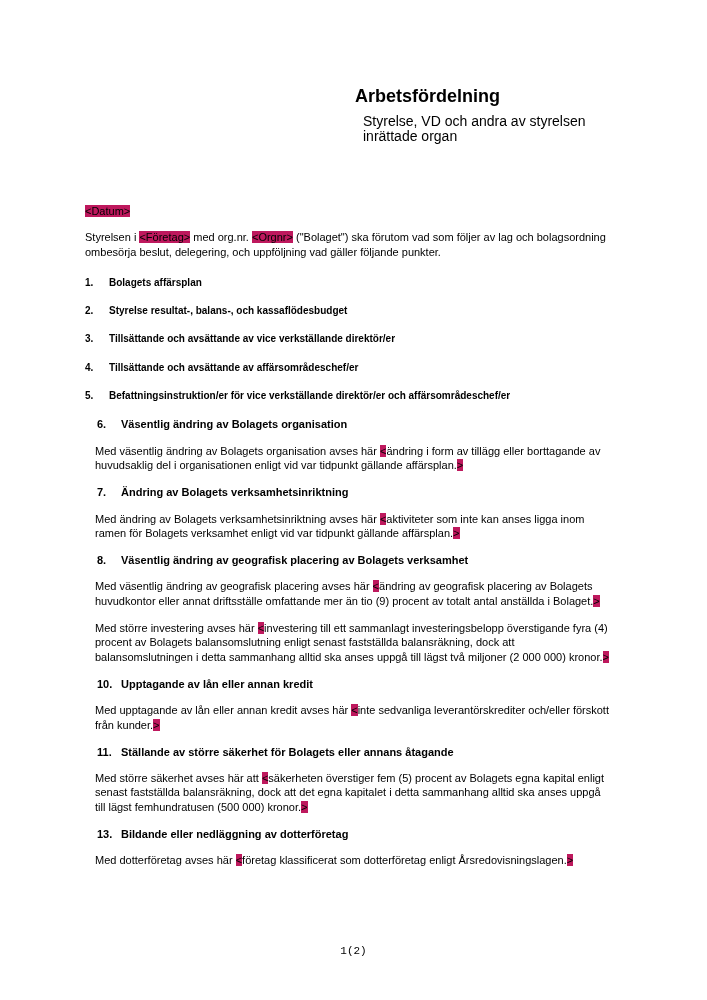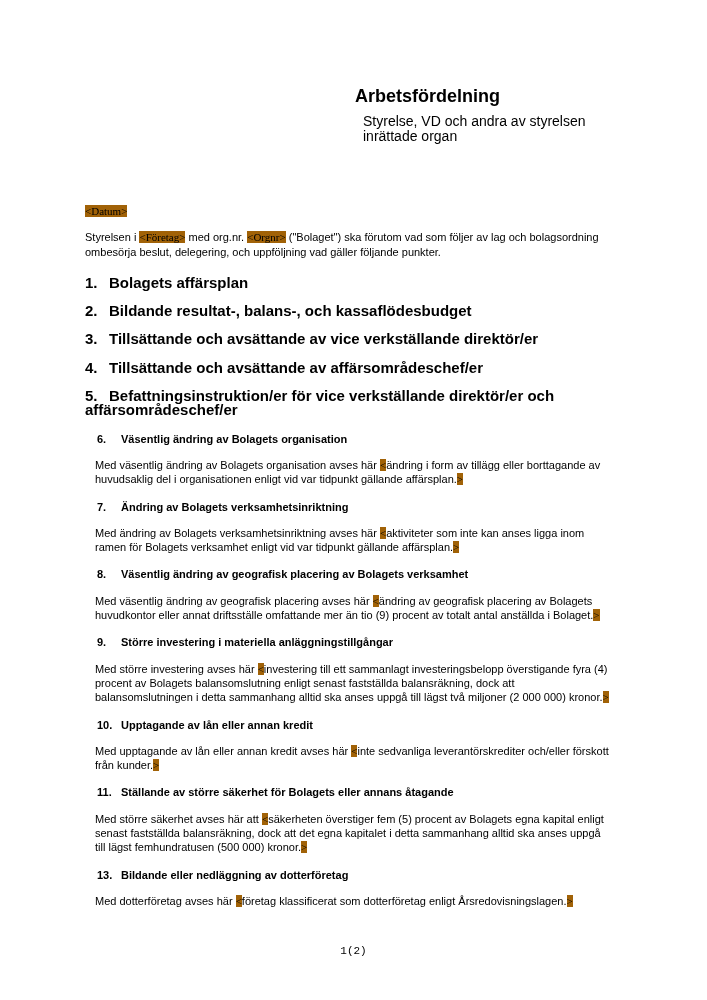--- a/index.html
+++ b/index.html
@@ -16,24 +16,24 @@
   .doc-title { font-size: 18px; line-height: 20px; font-weight: bold; margin: 0; }
   .doc-subtitle { font-size: 14px; line-height: 14.5px; margin: 8px; width: 238px; }
   .flow {
     position: absolute;
     left: 85px;
     top: 204px;
     width: 537px;
     font-size: 11px;
     line-height: 14.3px;
   }
-  .hl { background: #a16207; font-family: Liberation Serif, serif; }
+  .hl { background: #be185d; }
   .datum { margin: 0 0 12px 0; }
   .intro { margin: 0 0 17px 0; }
-  .li-simple { margin: 0 0 14px 0; font-weight: bold; font-size: 15px; }
+  .li-simple { margin: 0 0 14px 0; font-weight: bold; font-size: 10px; }
   .num { display: inline-block; width: 24px; font-weight: bold; }
   .item { margin: 0 0 13px 0; }
   .item-title { margin: 12px; font-weight: bold; font-size: 11px; line-height: 14.3px; }
   .item-body { margin: 10px; }
   .footer {
     position: absolute;
     top: 944px;
     left: 0;
     width: 707px;
     text-align: center;
@@ -53,21 +53,21 @@
   </div>
 
   <div class="flow">
 
     <p class="datum"><span class="hl">&lt;Datum&gt;</span></p>
 
     <p class="intro"><span>Styrelsen i </span><span class="hl">&lt;Företag&gt;</span><span> med org.nr. </span><span class="hl">&lt;Orgnr&gt;</span><span> ("Bolaget") ska förutom vad som följer av lag och bolagsordning ombesörja beslut, delegering, och uppföljning vad gäller följande punkter.</span></p>
 
     <p class="li-simple"><span class="num">1.</span><span>Bolagets affärsplan</span></p>
 
-    <p class="li-simple"><span class="num">2.</span><span>Bildande resultat-, balans-, och kassaflödesbudget</span></p>
+    <p class="li-simple"><span class="num">2.</span><span>Styrelse resultat-, balans-, och kassaflödesbudget</span></p>
 
     <p class="li-simple"><span class="num">3.</span><span>Tillsättande och avsättande av vice verkställande direktör/er</span></p>
 
     <p class="li-simple"><span class="num">4.</span><span>Tillsättande och avsättande av affärsområdeschef/er</span></p>
 
     <p class="li-simple"><span class="num">5.</span><span>Befattningsinstruktion/er för vice verkställande direktör/er och affärsområdeschef/er</span></p>
 
     <div class="item">
       <p class="item-title"><span class="num">6.</span><span>Väsentlig ändring av Bolagets organisation</span></p>
       <p class="item-body"><span>Med väsentlig ändring av Bolagets organisation avses här </span><span class="hl">&lt;</span><span>ändring i form av tillägg eller borttagande av huvudsaklig del i organisationen enligt vid var tidpunkt gällande affärsplan.</span><span class="hl">&gt;</span></p>
@@ -77,21 +77,20 @@
       <p class="item-title"><span class="num">7.</span><span>Ändring av Bolagets verksamhetsinriktning</span></p>
       <p class="item-body"><span>Med ändring av Bolagets verksamhetsinriktning avses här </span><span class="hl">&lt;</span><span>aktiviteter som inte kan anses ligga inom ramen för Bolagets verksamhet enligt vid var tidpunkt gällande affärsplan.</span><span class="hl">&gt;</span></p>
     </div>
 
     <div class="item">
       <p class="item-title"><span class="num">8.</span><span>Väsentlig ändring av geografisk placering av Bolagets verksamhet</span></p>
       <p class="item-body"><span>Med väsentlig ändring av geografisk placering avses här </span><span class="hl">&lt;</span><span>ändring av geografisk placering av Bolagets huvudkontor eller annat driftsställe omfattande mer än tio (9) procent av totalt antal anställda i Bolaget.</span><span class="hl">&gt;</span></p>
     </div>
 
     <div class="item">
-      <p class="item-title"><span class="num">9.</span><span>Större investering i materiella anläggningstillgångar</span></p>
       <p class="item-body"><span>Med större investering avses här </span><span class="hl">&lt;</span><span>investering till ett sammanlagt investeringsbelopp överstigande fyra (4) procent av Bolagets balansomslutning enligt senast fastställda balansräkning, dock att balansomslutningen i detta sammanhang alltid ska anses uppgå till lägst två miljoner (2 000 000) kronor.</span><span class="hl">&gt;</span></p>
     </div>
 
     <div class="item">
       <p class="item-title"><span class="num">10.</span><span>Upptagande av lån eller annan kredit</span></p>
       <p class="item-body"><span>Med upptagande av lån eller annan kredit avses här </span><span class="hl">&lt;</span><span>inte sedvanliga leverantörskrediter och/eller förskott från kunder.</span><span class="hl">&gt;</span></p>
     </div>
 
     <div class="item">
       <p class="item-title"><span class="num">11.</span><span>Ställande av större säkerhet för Bolagets eller annans åtagande</span></p>

